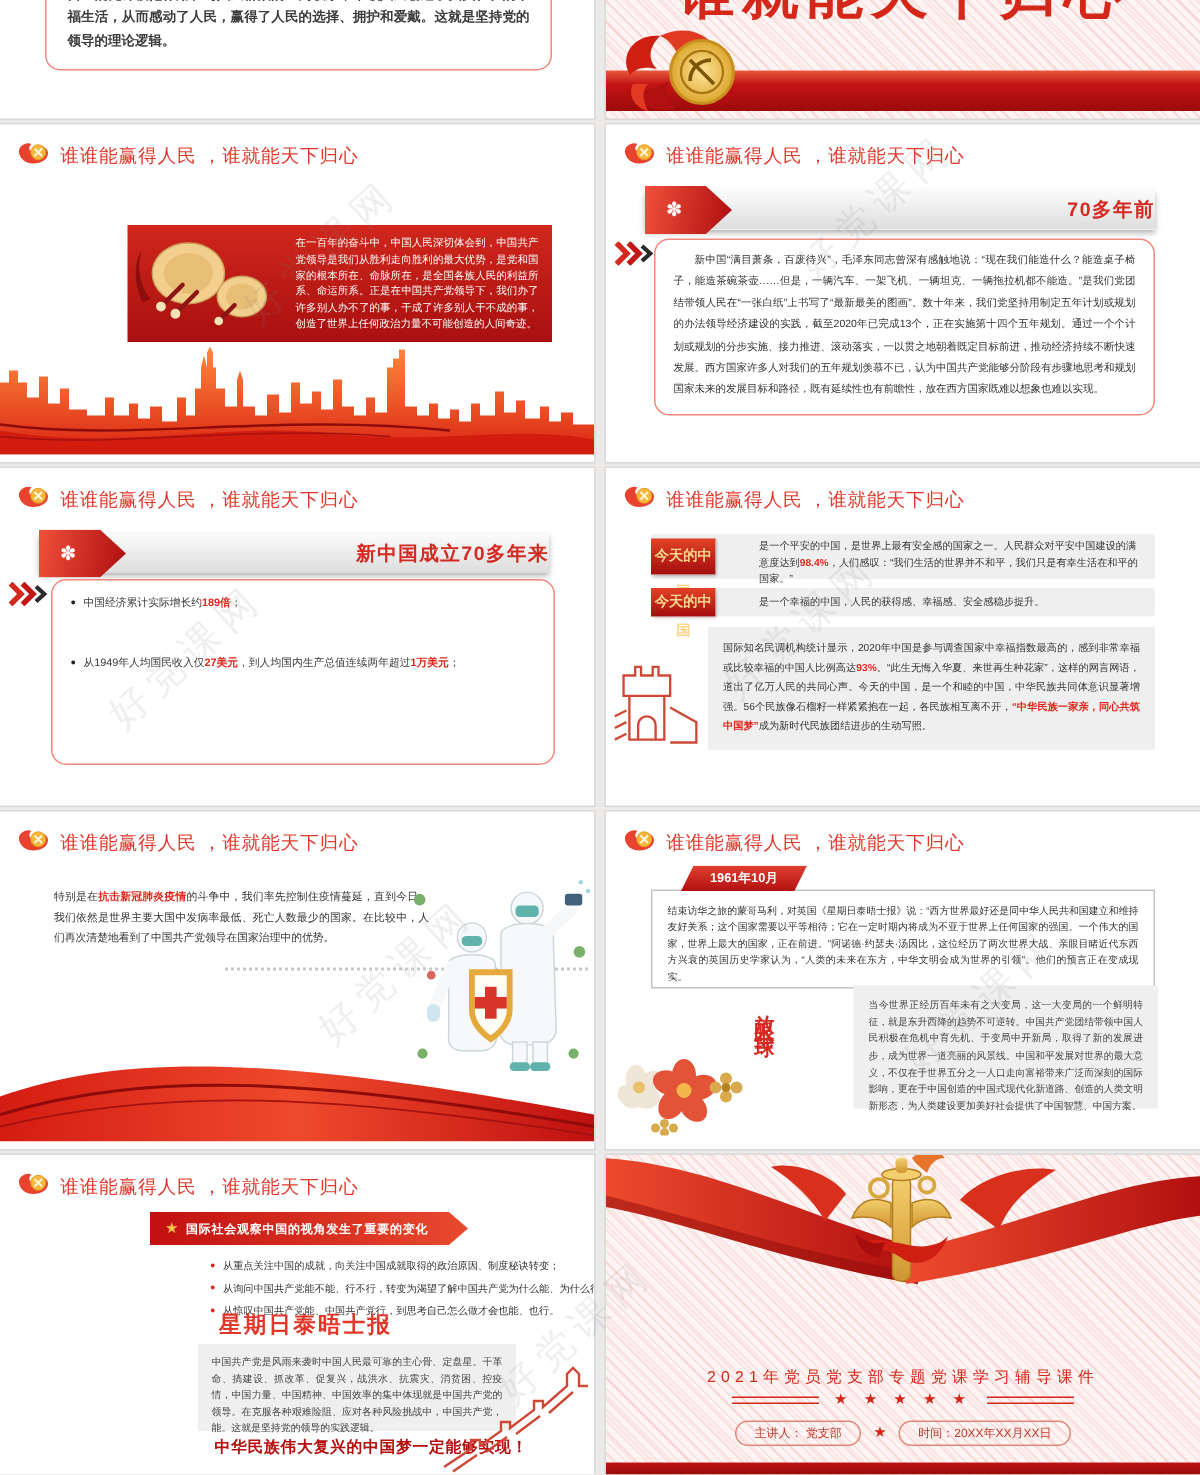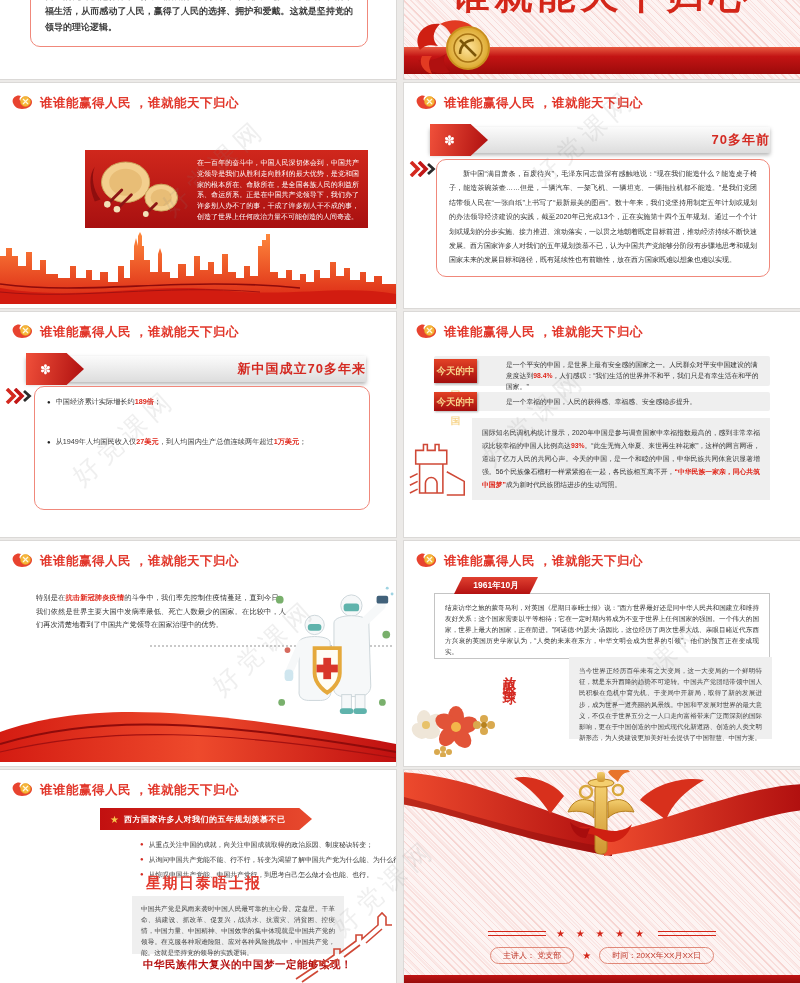--- a/index.html
+++ b/index.html
@@ -4,21 +4,21 @@
 <style>
   html,body{margin:0;padding:0;}
   body{width:800px;height:983px;position:relative;overflow:hidden;background:#eceae8;
        font-family:"Liberation Sans","DejaVu Sans",sans-serif;color:#3a3a3a;}
   .slide{position:absolute;width:396px;background:#fff;overflow:hidden;box-shadow:0 0 0 1px rgba(0,0,0,.07);}
   .hatch{background-color:#fdf4f3;
     background-image:repeating-linear-gradient(45deg,rgba(226,110,100,.16) 0 1px,transparent 1px 5px),
                      repeating-linear-gradient(45deg,rgba(226,110,100,.09) 0 2px,transparent 2px 9px);}
   
   .hd{position:absolute;left:12px;top:10px;display:flex;align-items:center;gap:6px;z-index:5;}
-  .hd-title{font-size:12.5px;font-weight:bold;color:#e2382c;letter-spacing:.5px;white-space:nowrap;}
+  .hd-title{font-size:12.5px;font-weight:normal;color:#e2382c;letter-spacing:.5px;white-space:nowrap;}
   
   .bbar{position:absolute;left:26px;right:30px;top:44px;height:26px;
         background:linear-gradient(180deg,#fbfbfb,#dddddd);box-shadow:0 2px 4px rgba(0,0,0,.30);}
   .bbar-label{display:block;text-align:right;line-height:26px;font-size:13px;font-weight:bold;color:#d42a22;letter-spacing:1px;}
   .pennant{position:absolute;left:0;top:-3px;width:58px;height:32px;display:flex;align-items:center;
            background:linear-gradient(100deg,#f0503a,#ae0f0f);
            clip-path:polygon(0 0,70% 0,100% 50%,70% 100%,0 100%);}
   .pennant span{color:#fff;font-size:13px;margin-left:14px;}
   .chev{position:absolute;left:5px;}
   .rbox{position:absolute;border:1.5px solid #f0887b;border-radius:10px;background:#fff;}
@@ -314,21 +314,21 @@
   <div class="hd">
     <span><svg width="22" height="17" viewBox="0 0 22 17">
       <path d="M1 10 C-1 5 5 1 9 3 C7 5 7 7 9 8 C11 2 20 4 20 9 C20 13 16 16 10 16 C5 16 2 13 1 10 Z" fill="#e8432f"></path>
       <circle cx="13.5" cy="8.5" r="5" fill="#f6b73c" stroke="#e59a18" stroke-width=".6"></circle>
       <path d="M11 6 L16 11 M16 6 L11 11" stroke="#fff8e0" stroke-width="1.2"></path>
         </svg></span>
     <span class="hd-title">谁谁能赢得人民 ，谁就能天下归心</span>
   </div>
   <div style="position:absolute;left:100px;top:38px;width:212px;height:22px;background:linear-gradient(90deg,#c21010,#e84a2e);clip-path:polygon(0 0,94% 0,100% 50%,94% 100%,0 100%);display:flex;align-items:center;gap:5px;padding-left:10px;box-sizing:border-box;">
     <span style="color:#f6c54a;font-size:10px;">★</span>
-    <span style="color:#fff;font-size:8px;font-weight:bold;letter-spacing:.5px;white-space:nowrap;">西方国家许多人对我们的五年规划羡慕不已</span>
+    <span style="color:#fff;font-size:8px;font-weight:bold;letter-spacing:.5px;white-space:nowrap;">国际社会观察中国的视角发生了重要的变化</span>
   </div>
   <div style="position:absolute;left:140px;top:67px;font-size:6.8px;line-height:15px;color:#333;white-space:nowrap;">
     <div class="bullet">
         <span class="bdot" style="color:#d42a22;line-height:15px;">●</span>
         <span>从重点关注中国的成就，向关注中国成就取得的政治原因、制度秘诀转变；</span>
       </div>
     <div class="bullet">
         <span class="bdot" style="color:#d42a22;line-height:15px;">●</span>
         <span>从询问中国共产党能不能、行不行，转变为渴望了解中国共产党为什么能、为什么行；</span>
       </div>
@@ -366,20 +366,21 @@
       <ellipse cx="45" cy="17" rx="13" ry="4" fill="#f4cf6f" stroke="#b57f1f"></ellipse>
       <rect x="41" y="6" width="8" height="10" rx="3" fill="url(#goldg)"></rect>
       <path d="M38 36 C24 30 16 36 12 46 C24 44 32 46 38 52 Z" fill="url(#goldg)" stroke="#b57f1f"></path>
       <path d="M52 36 C66 30 74 36 78 46 C66 44 58 46 52 52 Z" fill="url(#goldg)" stroke="#b57f1f"></path>
       <circle cx="30" cy="26" r="6" fill="none" stroke="#d9a83c" stroke-width="2.5"></circle>
       <circle cx="62" cy="24" r="5" fill="none" stroke="#d9a83c" stroke-width="2.5"></circle>
       <path d="M52 6 C58 0 70 0 74 6 C68 6 64 10 62 16 C58 12 54 10 52 6 Z" fill="#e8742c"></path>
       <path d="M18 64 C30 52 60 76 76 58 C70 76 54 80 44 72 C36 66 26 68 18 64 Z" fill="#cf1f12"></path>
       <path d="M14 56 C20 62 28 64 34 62 L30 72 C22 72 16 66 14 56Z" fill="#a80d0d"></path>
     </svg></span>
+  <div style="position:absolute;left:0;right:0;top:141px;text-align:center;font-size:10.5px;color:#d42619;letter-spacing:3.5px;white-space:nowrap;z-index:4;">2021年党员党支部专题党课学习辅导课件</div>
   <div style="position:absolute;left:0;right:0;top:158px;display:flex;justify-content:center;align-items:center;gap:10px;z-index:4;">
     <span style="width:58px;height:3px;border-top:1px solid #d42619;border-bottom:1px solid #d42619;"></span>
     <span style="color:#d42619;font-size:10px;letter-spacing:4px;white-space:nowrap;">★ ★ ★ ★ ★</span>
     <span style="width:58px;height:3px;border-top:1px solid #d42619;border-bottom:1px solid #d42619;"></span>
   </div>
   <div style="position:absolute;left:0;right:0;top:177px;display:flex;justify-content:center;align-items:center;gap:8px;z-index:4;">
     <span class="pill">主讲人：  党支部</span>
     <span style="color:#d42619;font-size:10px;">★</span>
     <span class="pill">时间：20XX年XX月XX日</span>
   </div>

